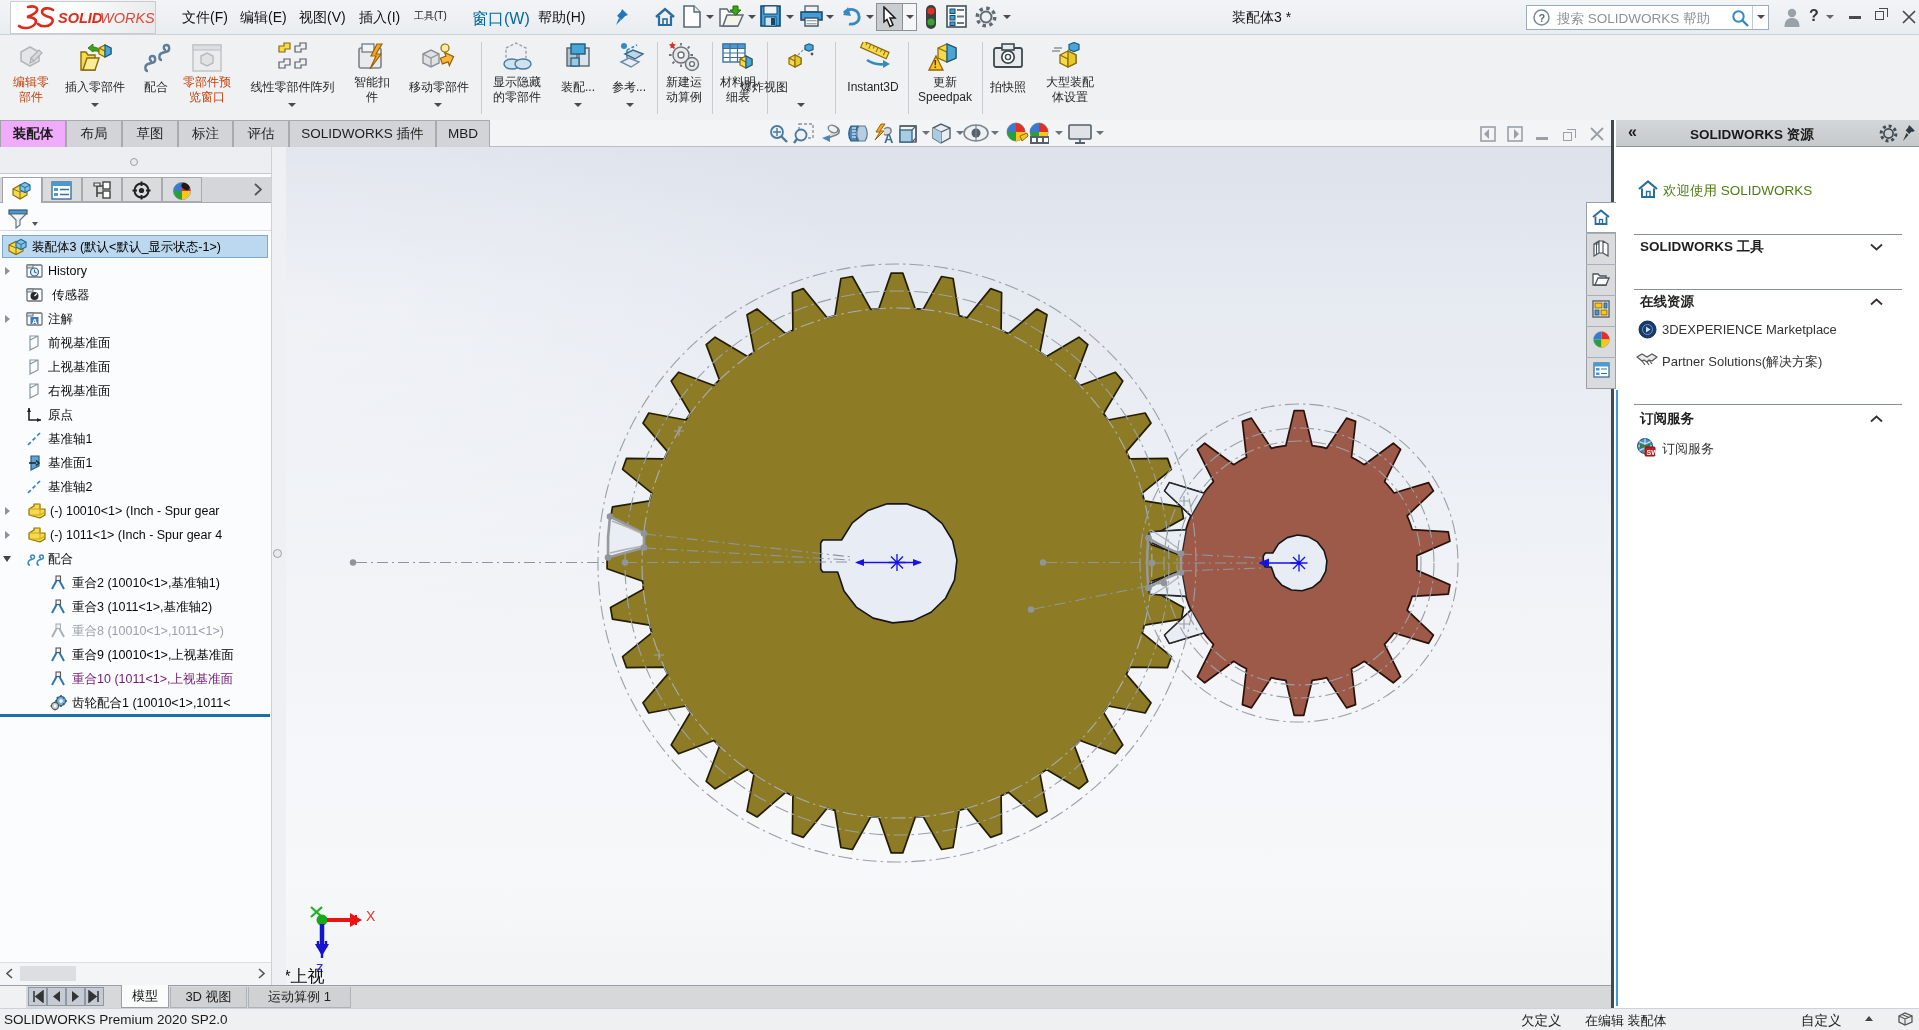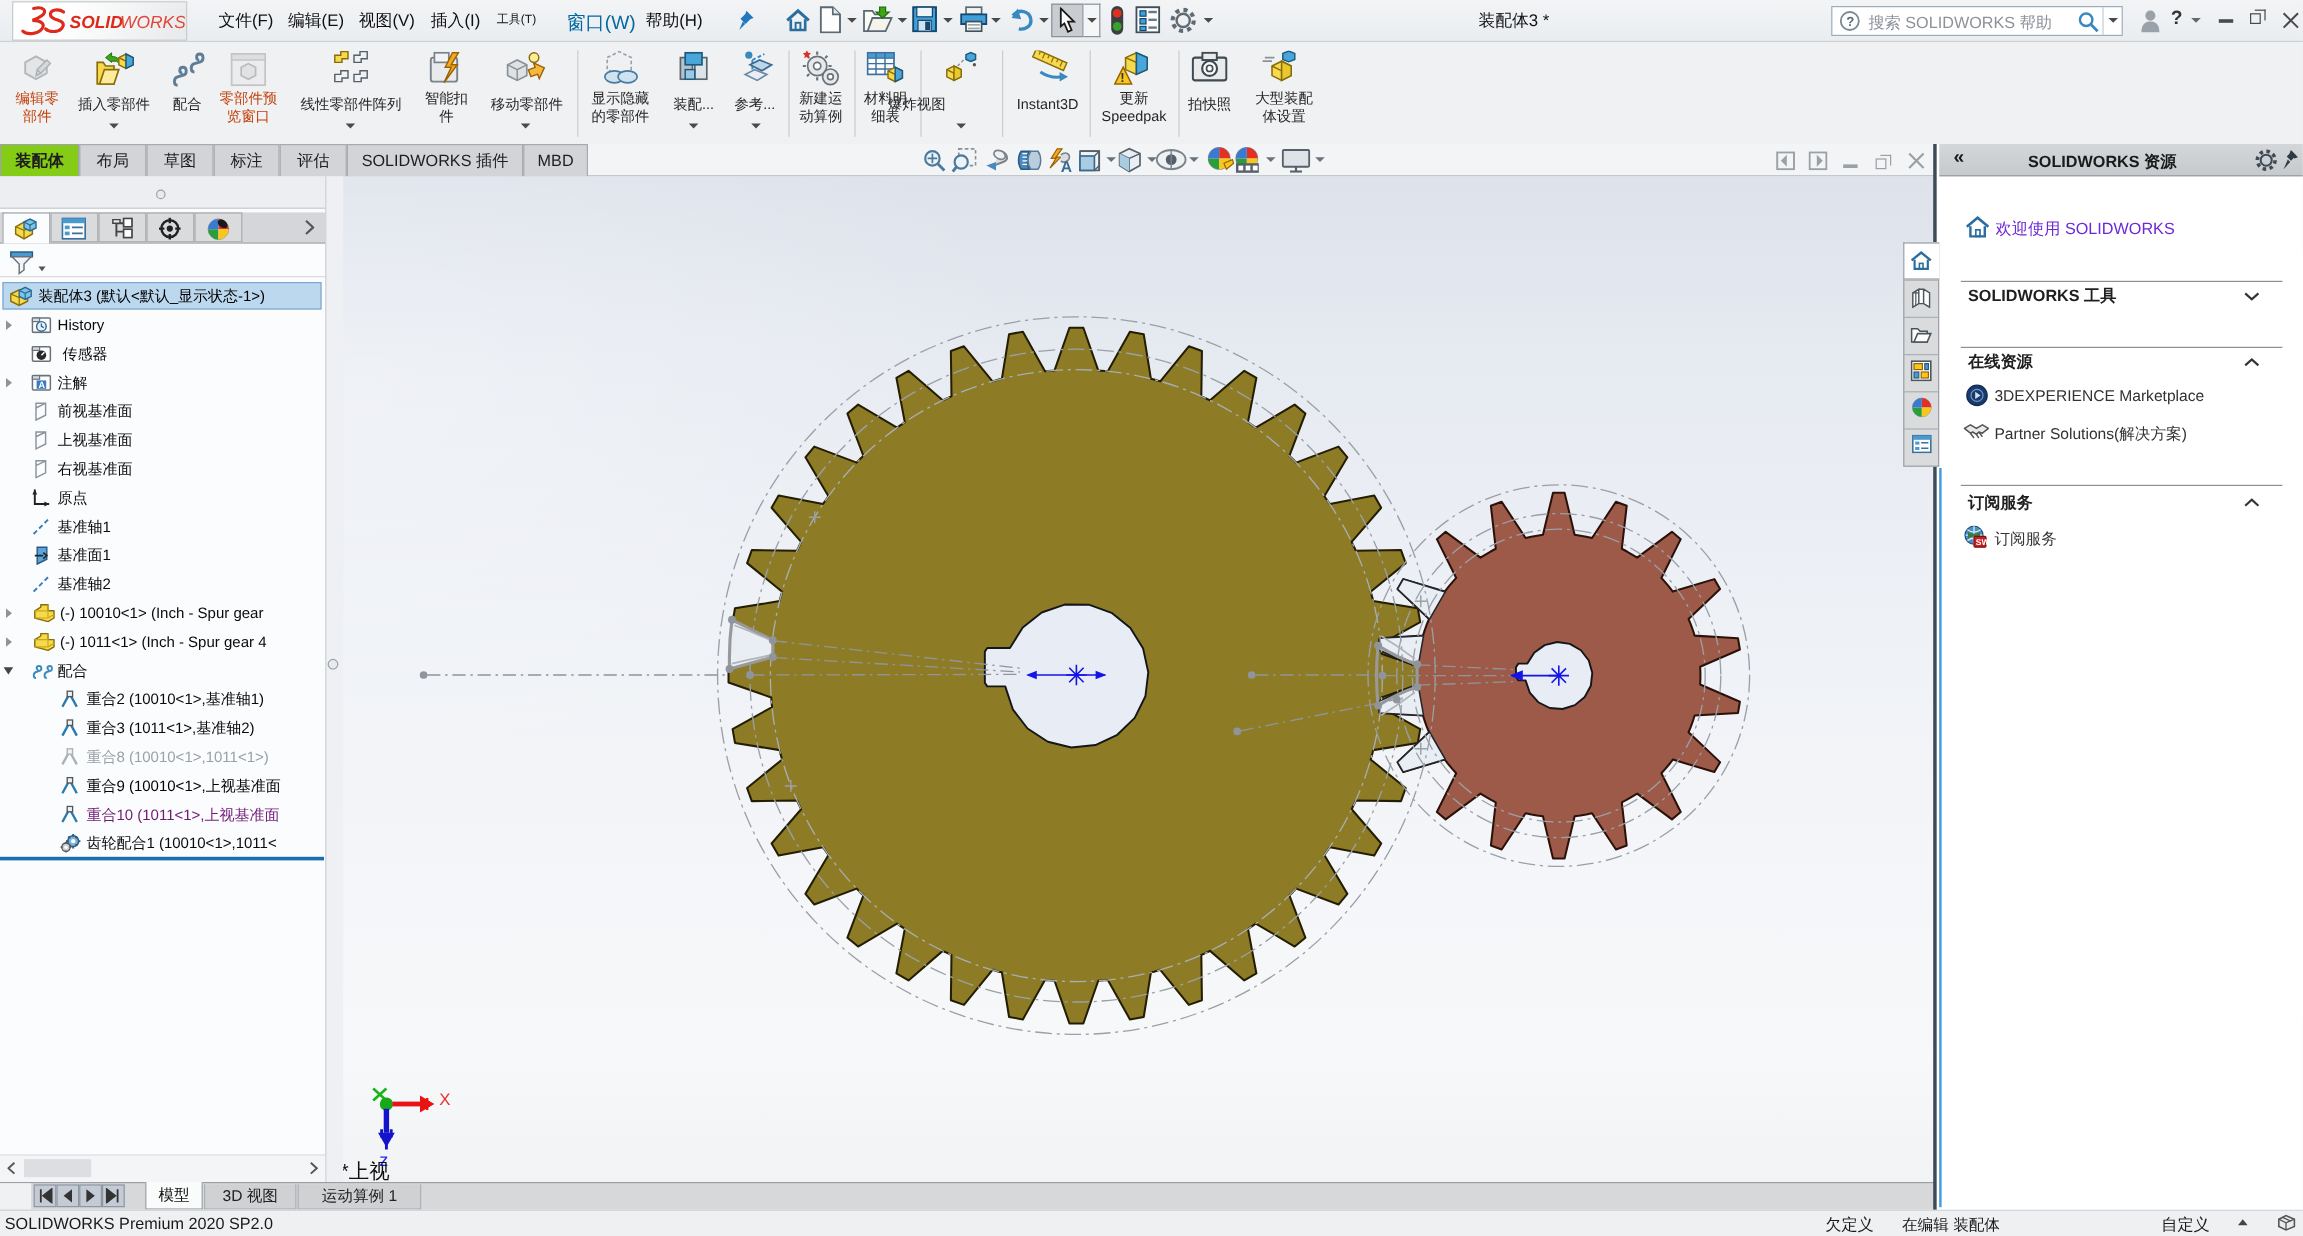--- a/index.html
+++ b/index.html
@@ -290,21 +290,21 @@
     <g transform="translate(16,0)">
       <path d="M1,2.5 L6,0.5 L11,2.5 L11,7.5 L6,9.5 L1,7.5 Z" fill="#4aa6d8" stroke="#1a5a80" stroke-width="1.2"></path>
     </g>
     <path d="M2,6 L10,6 M0,9 L8,9" stroke="#8a9299" stroke-width="1.4"></path>
   </svg>
 <div class="lbl" style="left:1030px;top:75px;width:80px">大型装配<br>体设置</div>
 
 
 <div class="ab" style="left:0;top:120px;width:1612px;height:27px;background:#f3f4f6;border-bottom:1px solid #b9bec3"></div>
 <div class="ab" style="left:0;top:120px;width:490px;height:27px;background:#cfd1d4"></div>
-<div class="tab" style="left:0;width:66px;background:#84cc16;border-color:#9fa4a8;font-weight:bold">装配体</div>
+<div class="tab" style="left:0;width:66px;background:#f0abfc;border-color:#9fa4a8;font-weight:bold">装配体</div>
 <div class="tab" style="left:66px;width:56px">布局</div>
 <div class="tab" style="left:122px;width:56px">草图</div>
 <div class="tab" style="left:178px;width:55px">标注</div>
 <div class="tab" style="left:233px;width:56px">评估</div>
 <div class="tab" style="left:289px;width:147px">SOLIDWORKS 插件</div>
 <div class="tab" style="left:436px;width:54px">MBD</div>
 
 <svg class="ic" style="left:768px;top:123px" width="21" height="21" viewBox="0 0 21 21">
     <circle cx="9" cy="9" r="6" fill="#eef2f5" stroke="#4a7a9e" stroke-width="1.8"></circle>
     <path d="M13.5,13.5 L19,19" stroke="#4a7a9e" stroke-width="2.4"></path>
@@ -683,21 +683,21 @@
       <path d="M7,1 L13,7 L10,8 L6,4 Z"></path>
       <rect x="5" y="3" width="5" height="6" transform="rotate(45 7.5 6)"></rect>
       <path d="M4.5,9 L6.5,11 L1,17 Z"></path>
     </g>
   </svg>
 <svg class="ic" style="left:1638px;top:180px" width="20" height="19" viewBox="0 0 20 19">
     <path d="M1,9 L10,1.5 L19,9" fill="none" stroke="#2a6d9e" stroke-width="2.2"></path>
     <path d="M4,8.5 L4,17 L16,17 L16,8.5" fill="none" stroke="#2a6d9e" stroke-width="2"></path>
     <rect x="8.5" y="11.5" width="3.5" height="5.5" fill="none" stroke="#2a6d9e" stroke-width="1.4"></rect>
   </svg>
-<div class="ab" style="left:1663px;top:182px;font-size:13.5px;color:#6d28d9">欢迎使用  SOLIDWORKS</div>
+<div class="ab" style="left:1663px;top:182px;font-size:13.5px;color:#4d7c0f">欢迎使用  SOLIDWORKS</div>
 <div class="hl" style="top:234px"></div>
 <div class="ph" style="top:238px">SOLIDWORKS 工具</div>
 <svg class="ic" style="left:1870px;top:243px" width="13" height="8" viewBox="0 0 13 8">
     <path d="M1,1.5 L6.5,6.5 L12,1.5" fill="none" stroke="#333" stroke-width="1.8"></path>
   </svg>
 <div class="hl" style="top:289px"></div>
 <div class="ph" style="top:293px">在线资源</div>
 <svg class="ic" style="left:1870px;top:298px" width="13" height="8" viewBox="0 0 13 8">
     <path d="M1,6.5 L6.5,1.5 L12,6.5" fill="none" stroke="#333" stroke-width="1.8"></path>
   </svg>

